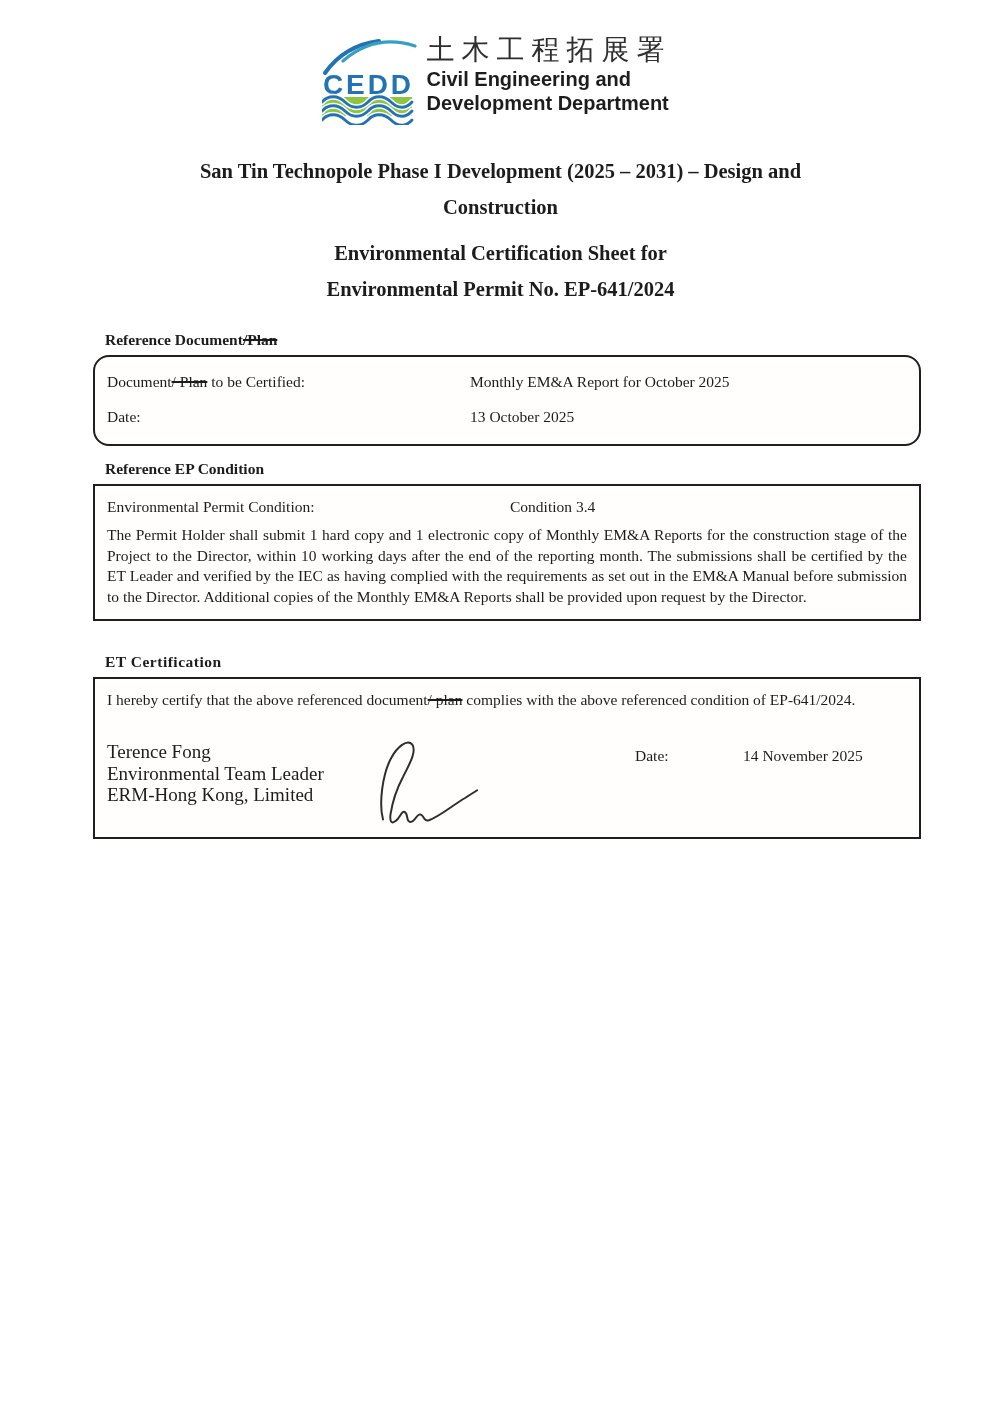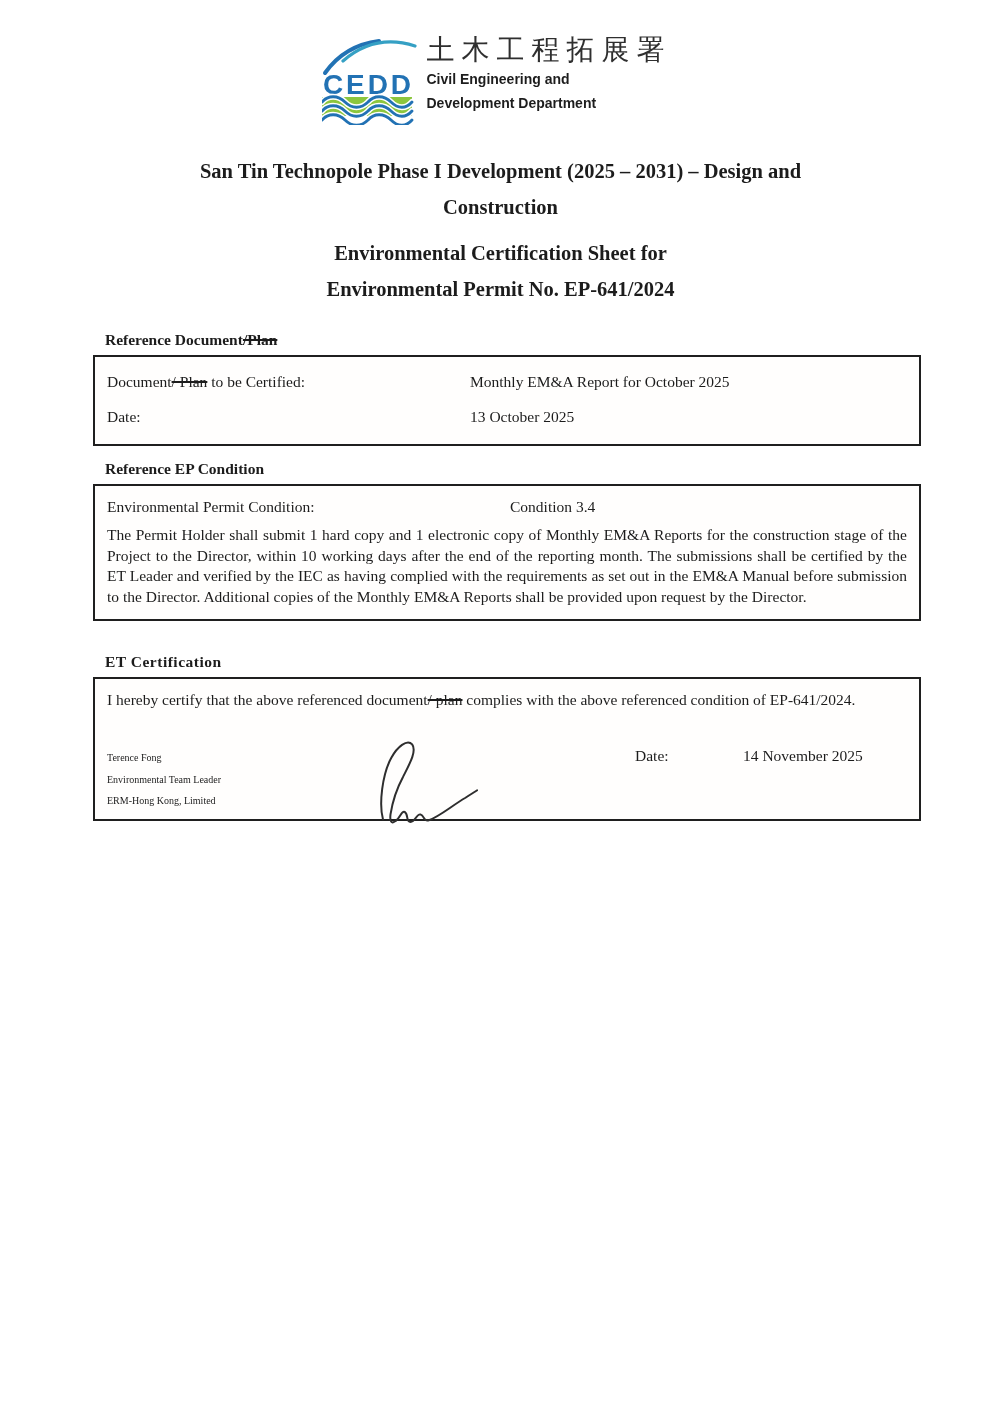--- a/index.html
+++ b/index.html
@@ -25,21 +25,21 @@
   .logo-cn{
     font-family:"Liberation Sans", sans-serif;
     font-size:28px;
     letter-spacing:7px;
     color:#2f2f2f;
     line-height:34px;
     white-space:nowrap;
   }
   .logo-en{
     font-family:"Liberation Sans", sans-serif;
-    font-size:14px;
+    font-size:20px;
     font-weight:bold;
     color:#1d1d1d;
     line-height:24px;
     white-space:nowrap;
   }
   
   .title-block{
     text-align:center;
     font-weight:bold;
     font-size:20.5px;
@@ -56,39 +56,39 @@
     margin:0 0 6px 12px;
   }
   .h-ref-doc{margin-top:24px;}
   .h-ref-ep{margin-top:14px;}
   .h-et-cert{margin-top:32px;letter-spacing:0.5px;}
   .box{
     border:2px solid #1f1f1f;
     background:#fffefd;
     box-sizing:border-box;
   }
-  .box1{padding:16px 12px 18px 12px;}
+  .box1{padding:16px 12px 18px 12px;border-radius:16px;}
   .kv-row{display:grid;grid-template-columns:363px 1fr;font-size:15.5px;}
   .kv-row + .kv-row{margin-top:17px;}
   .box2{padding:12px 12px 12px 12px;}
   .box2 .kv-row{grid-template-columns:363px 1fr;gap:40px;}
   .condition-text{
     margin-top:9px;
     font-size:15.5px;
     line-height:20.6px;
     text-align:justify;
   }
-  .box3{position:relative;height:144px;padding:0;}
+  .box3{position:relative;height:162px;padding:0;}
   .et-statement{
     position:absolute;left:12px;top:10px;width:800px;
     font-size:15.5px;line-height:22px;text-align:justify;
   }
   .signer{
-    position:absolute;left:12px;top:68px;
-    font-size:10px;line-height:21.5px;
+    position:absolute;left:12px;top:62px;
+    font-size:19px;line-height:21.5px;
   }
   .signature-wrap{position:absolute;left:258px;top:52px;width:125px;height:100px;}
   .date-label{position:absolute;left:540px;top:68px;font-size:15.5px;}
   .date-value{position:absolute;left:648px;top:68px;font-size:15.5px;}
   .strike{text-decoration:line-through;text-decoration-thickness:1.8px;}
 </style>
 </head>
 <body>
 
 <div class="page">

